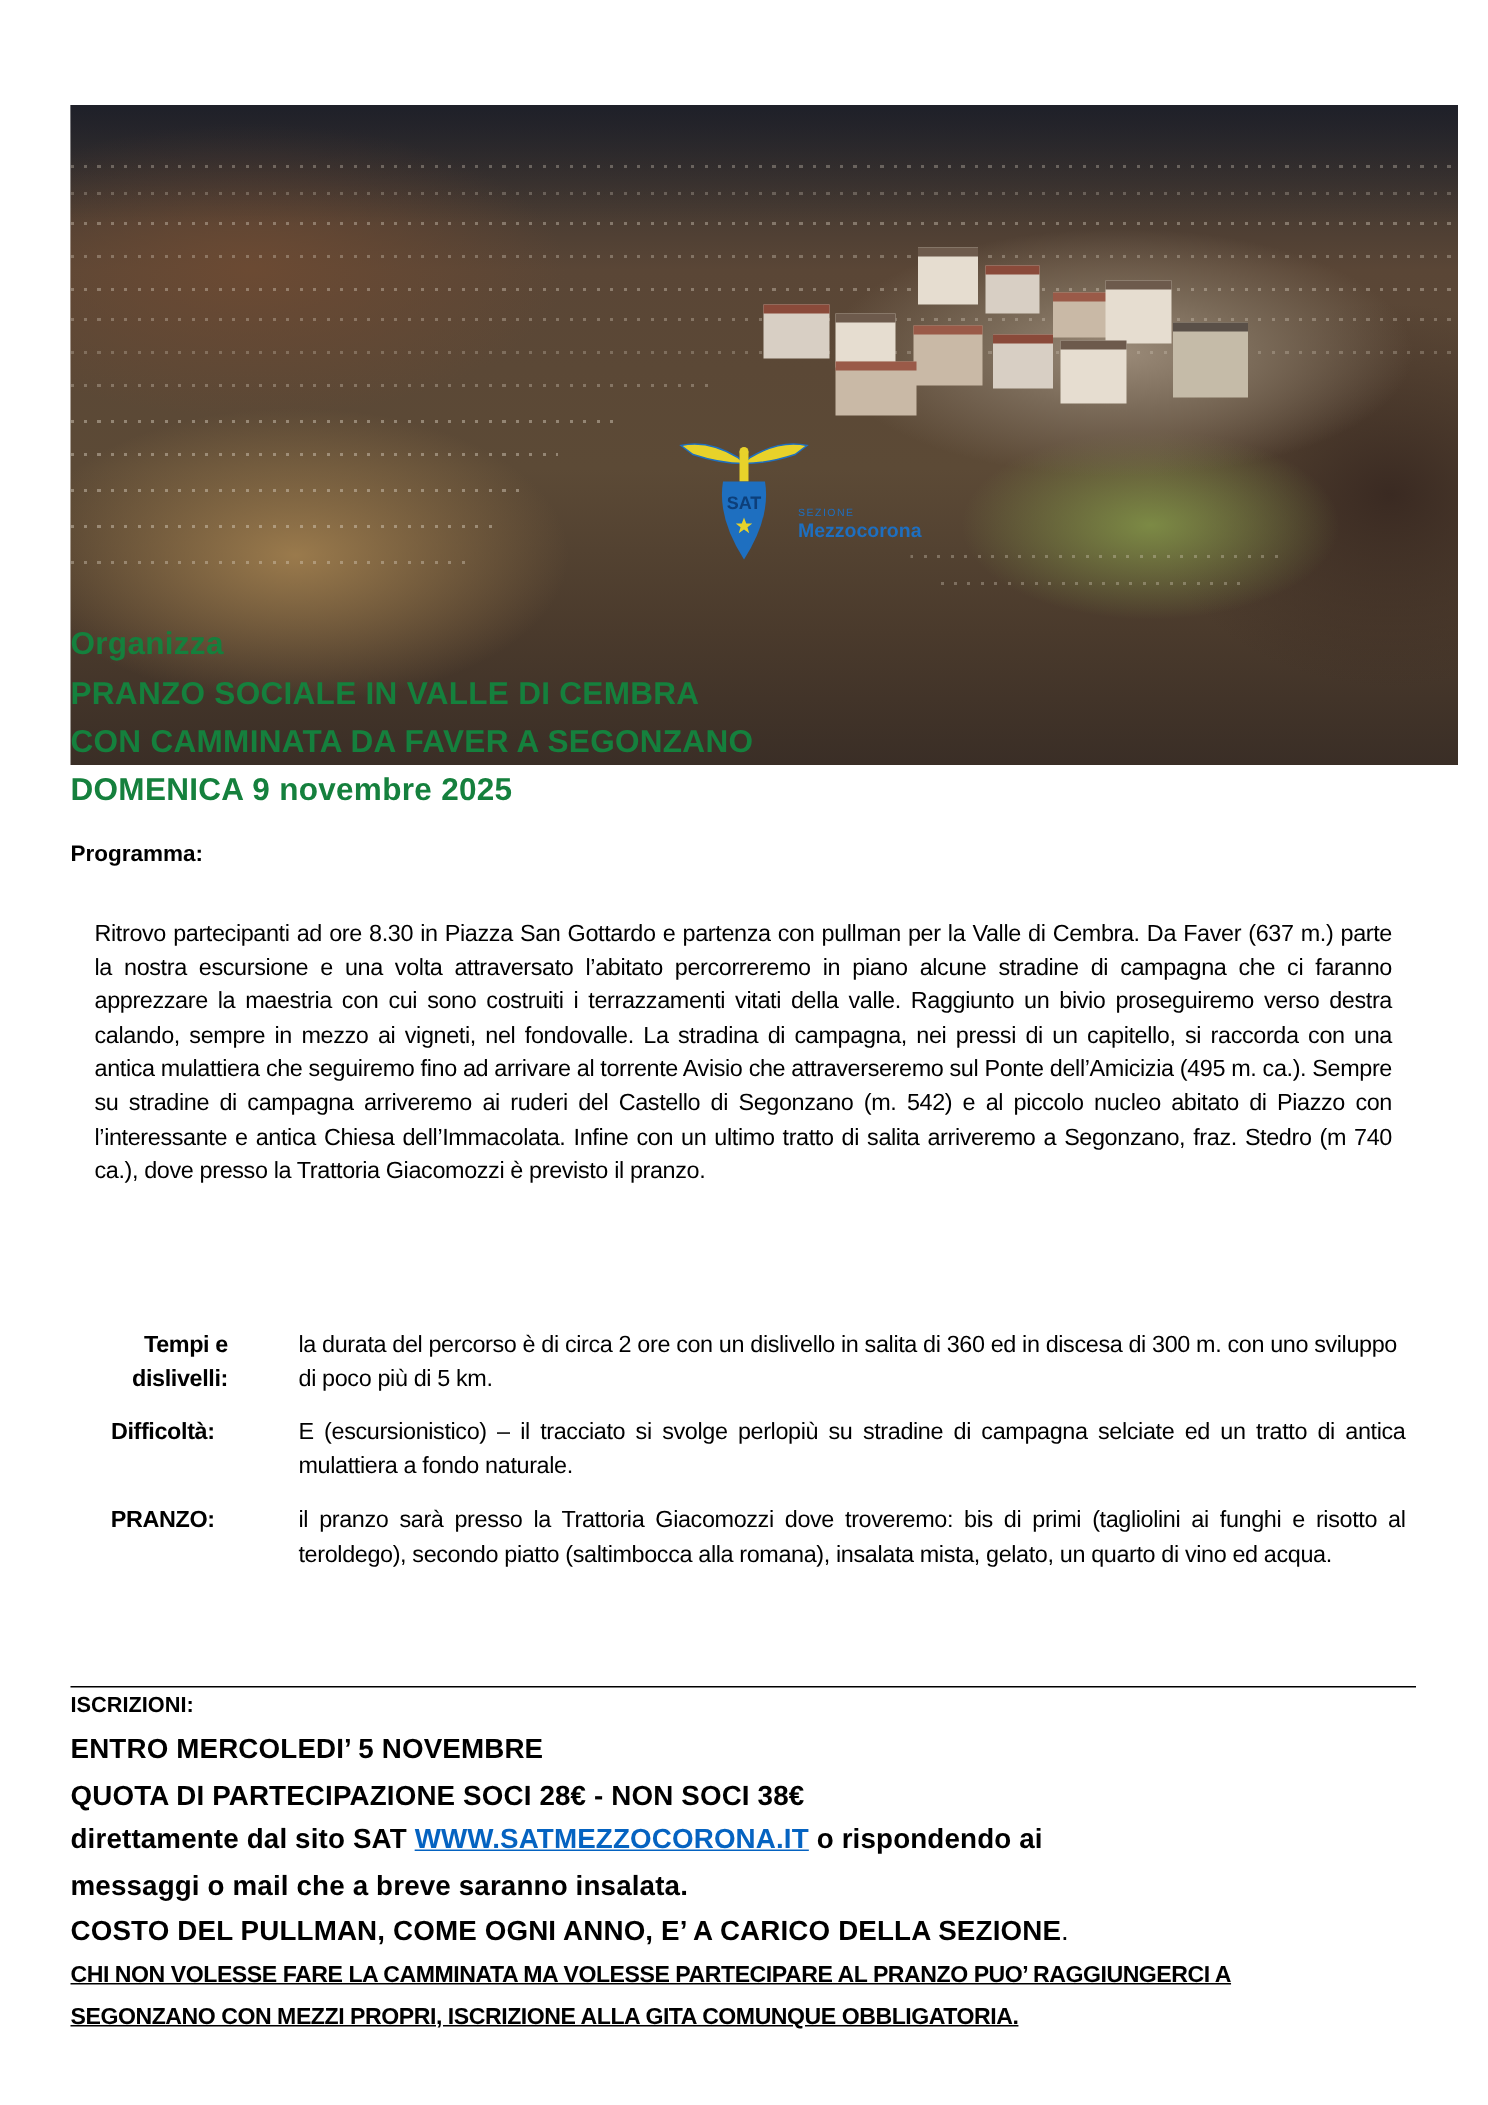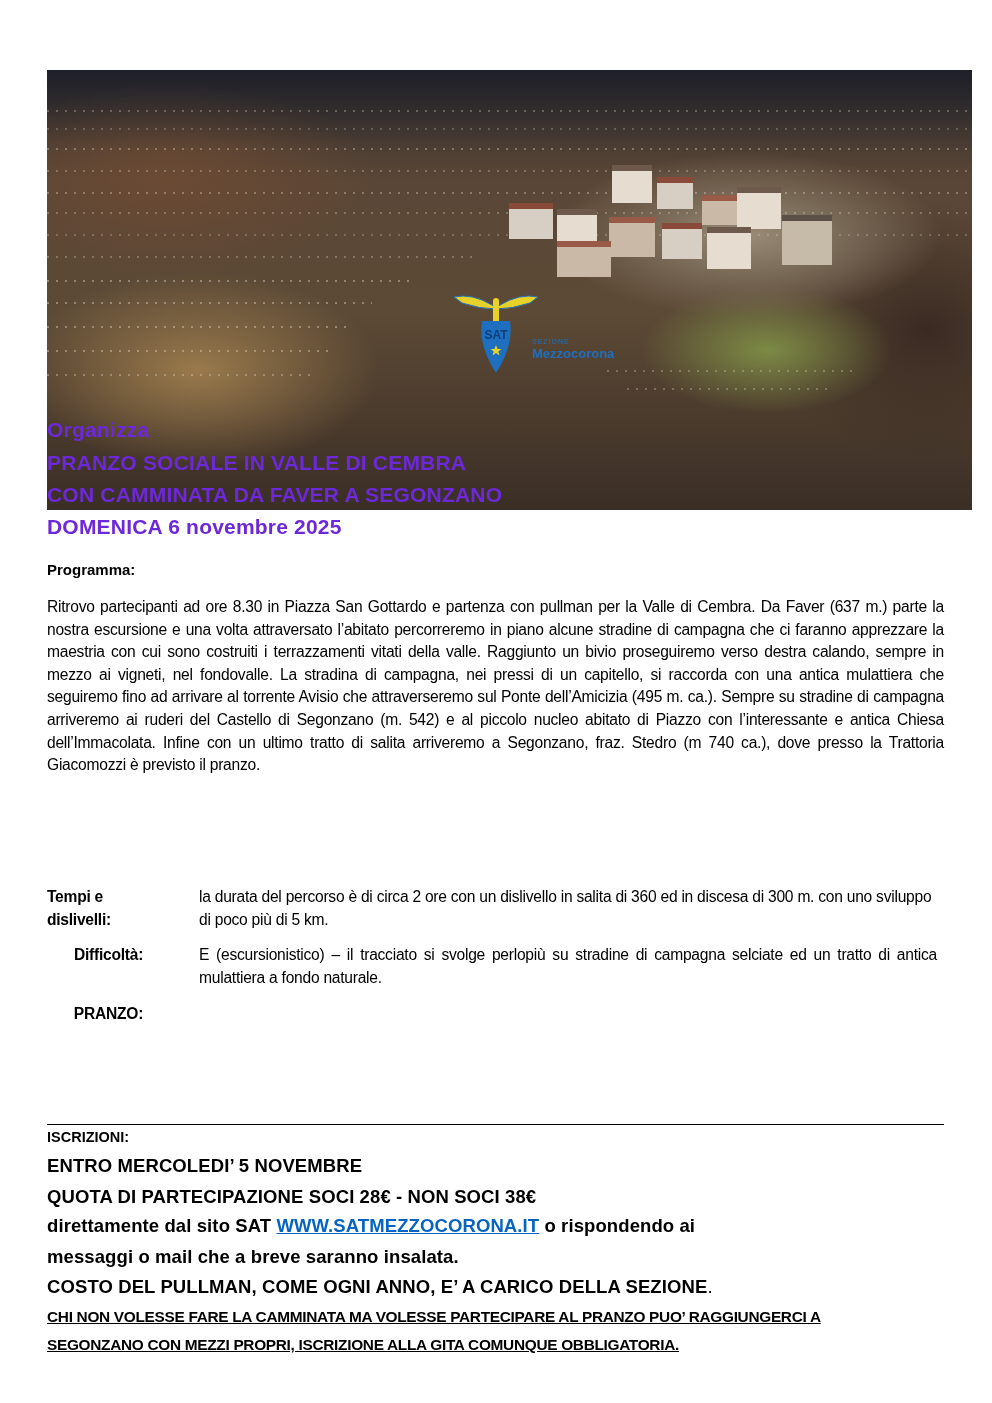--- a/index.html
+++ b/index.html
@@ -26,34 +26,34 @@
       position: absolute; left: 450px; top: 95px; width: 430px; height: 110px;
     }
     .hero .house { position: absolute; background: #d8cfc4; border-top: 6px solid #8a4a3a; }
     .hero .house.b { background: #e6ddd0; border-top-color: #6d5a4c; }
     .hero .house.c { background: #c9b9a6; border-top-color: #9a5a48; }
     .hero .logo { position: absolute; left: 405px; top: 225px; width: 200px; height: 80px; }
     .hero .logo svg { display: block; }
 
     
     .title-line {
-      position: absolute; left: 47px; font-weight: bold; color: #6d28d9; font-size: 21px; letter-spacing: 0.2px; white-space: nowrap;
+      position: absolute; left: 47px; font-weight: bold; color: #15803d; font-size: 21px; letter-spacing: 0.2px; white-space: nowrap;
     }
 
     
     .small-head { position: absolute; left: 47px; top: 561px; font-size: 15px; font-weight: bold; }
     .para {
       position: absolute; left: 47px; width: 897px; font-size: 15.6px; line-height: 22.6px; text-align: justify;
       letter-spacing: -0.25px;
     }
-    .para p { margin: 0; }
+    .para p { margin: 16px; }
 
     
     .info-row { position: absolute; left: 47px; width: 897px; font-size: 15.6px; line-height: 22.6px; letter-spacing: -0.25px; }
-    .info-label { position: absolute; left: 0; width: 105px; font-weight: bold; text-align: left; }
+    .info-label { position: absolute; left: 0; width: 105px; font-weight: bold; text-align: right; }
     .info-label.left { text-align: center; padding-left: 9px; }
     .info-value { position: absolute; left: 152px; width: 738px; text-align: justify; }
     .info-value .strong { font-weight: normal; }
 
     .rule { position: absolute; left: 47px; width: 897px; top: 1124px; height: 0; border-top: 1.5px solid #000; }
 
     
     .reg { position: absolute; left: 47px; font-weight: bold; white-space: nowrap; font-stretch: condensed; }
     .reg.h { font-size: 14.5px; top: 1129px; }
     .reg.big { font-size: 18.5px; letter-spacing: 0.1px; transform-origin: left top; }
@@ -111,21 +111,21 @@
       <polygon points="44,50 45.5,54 49.5,54 46.3,56.5 47.5,60.5 44,58 40.5,60.5 41.7,56.5 38.5,54 42.5,54" fill="#e8d22a"></polygon>
       <text x="80" y="49" font-size="7" fill="#1e6fc0" font-family="Liberation Sans, sans-serif" letter-spacing="1">SEZIONE</text>
       <text x="80" y="63" font-size="13" font-weight="bold" fill="#1e6fc0" font-family="Liberation Sans, sans-serif">Mezzocorona</text>
     </svg>
   </div>
 </div>
 
 <div class="title-line" style="top:418px">Organizza</div>
 <div class="title-line" style="top:451px">PRANZO SOCIALE IN VALLE DI CEMBRA</div>
 <div class="title-line" style="top:483px">CON CAMMINATA DA FAVER A SEGONZANO</div>
-<div class="title-line" style="top:515px">DOMENICA 6 novembre 2025</div>
+<div class="title-line" style="top:515px">DOMENICA 9 novembre 2025</div>
 
 <div class="small-head">Programma:</div>
 <div class="para" style="top:596px">
   <p>Ritrovo partecipanti ad ore 8.30 in Piazza San Gottardo e partenza con pullman per la Valle di Cembra. Da Faver (637 m.) parte la nostra escursione e una volta attraversato l’abitato percorreremo in piano alcune stradine di campagna che ci faranno apprezzare la maestria con cui sono costruiti i terrazzamenti vitati della valle. Raggiunto un bivio proseguiremo verso destra calando, sempre in mezzo ai vigneti, nel fondovalle. La stradina di campagna, nei pressi di un capitello, si raccorda con una antica mulattiera che seguiremo fino ad arrivare al torrente Avisio che attraverseremo sul Ponte dell’Amicizia (495 m. ca.). Sempre su stradine di campagna arriveremo ai ruderi del Castello di Segonzano (m. 542) e al piccolo nucleo abitato di Piazzo con l’interessante e antica Chiesa dell’Immacolata. Infine con un ultimo tratto di salita arriveremo a Segonzano, fraz. Stedro (m 740 ca.), dove presso la Trattoria Giacomozzi è previsto il pranzo.</p>
 </div>
 
 <div class="info-row" style="top:886px">
   <div class="info-label">
     <div>Tempi e</div>
     <div>dislivelli:</div>
@@ -136,20 +136,21 @@
 <div class="info-row" style="top:944px">
   <div class="info-label left">Difficoltà:</div>
   <div class="info-value">
     <span class="strong">E (escursionistico)</span><span> – il tracciato si svolge perlopiù su stradine di campagna selciate ed un tratto di antica mulattiera a fondo naturale.</span>
   </div>
 </div>
 
 <div class="info-row" style="top:1003px">
   <div class="info-label left">PRANZO:</div>
   <div class="info-value">
+    <div>il pranzo sarà presso la Trattoria Giacomozzi dove troveremo: bis di primi (tagliolini ai funghi e risotto al teroldego), secondo piatto (saltimbocca alla romana), insalata mista, gelato, un quarto di vino ed acqua.</div>
   </div>
 </div>
 
 <div class="rule"></div>
 
 <div class="reg h">ISCRIZIONI:</div>
 <div class="reg big" style="top:1155px">ENTRO MERCOLEDI’ 5 NOVEMBRE</div>
 <div class="reg big" style="top:1186px">QUOTA DI PARTECIPAZIONE SOCI 28€ - NON SOCI 38€</div>
 <div class="reg big" style="top:1215px">
   <span>direttamente dal sito SAT </span><a href="#">WWW.SATMEZZOCORONA.IT</a><span> o rispondendo ai</span>

